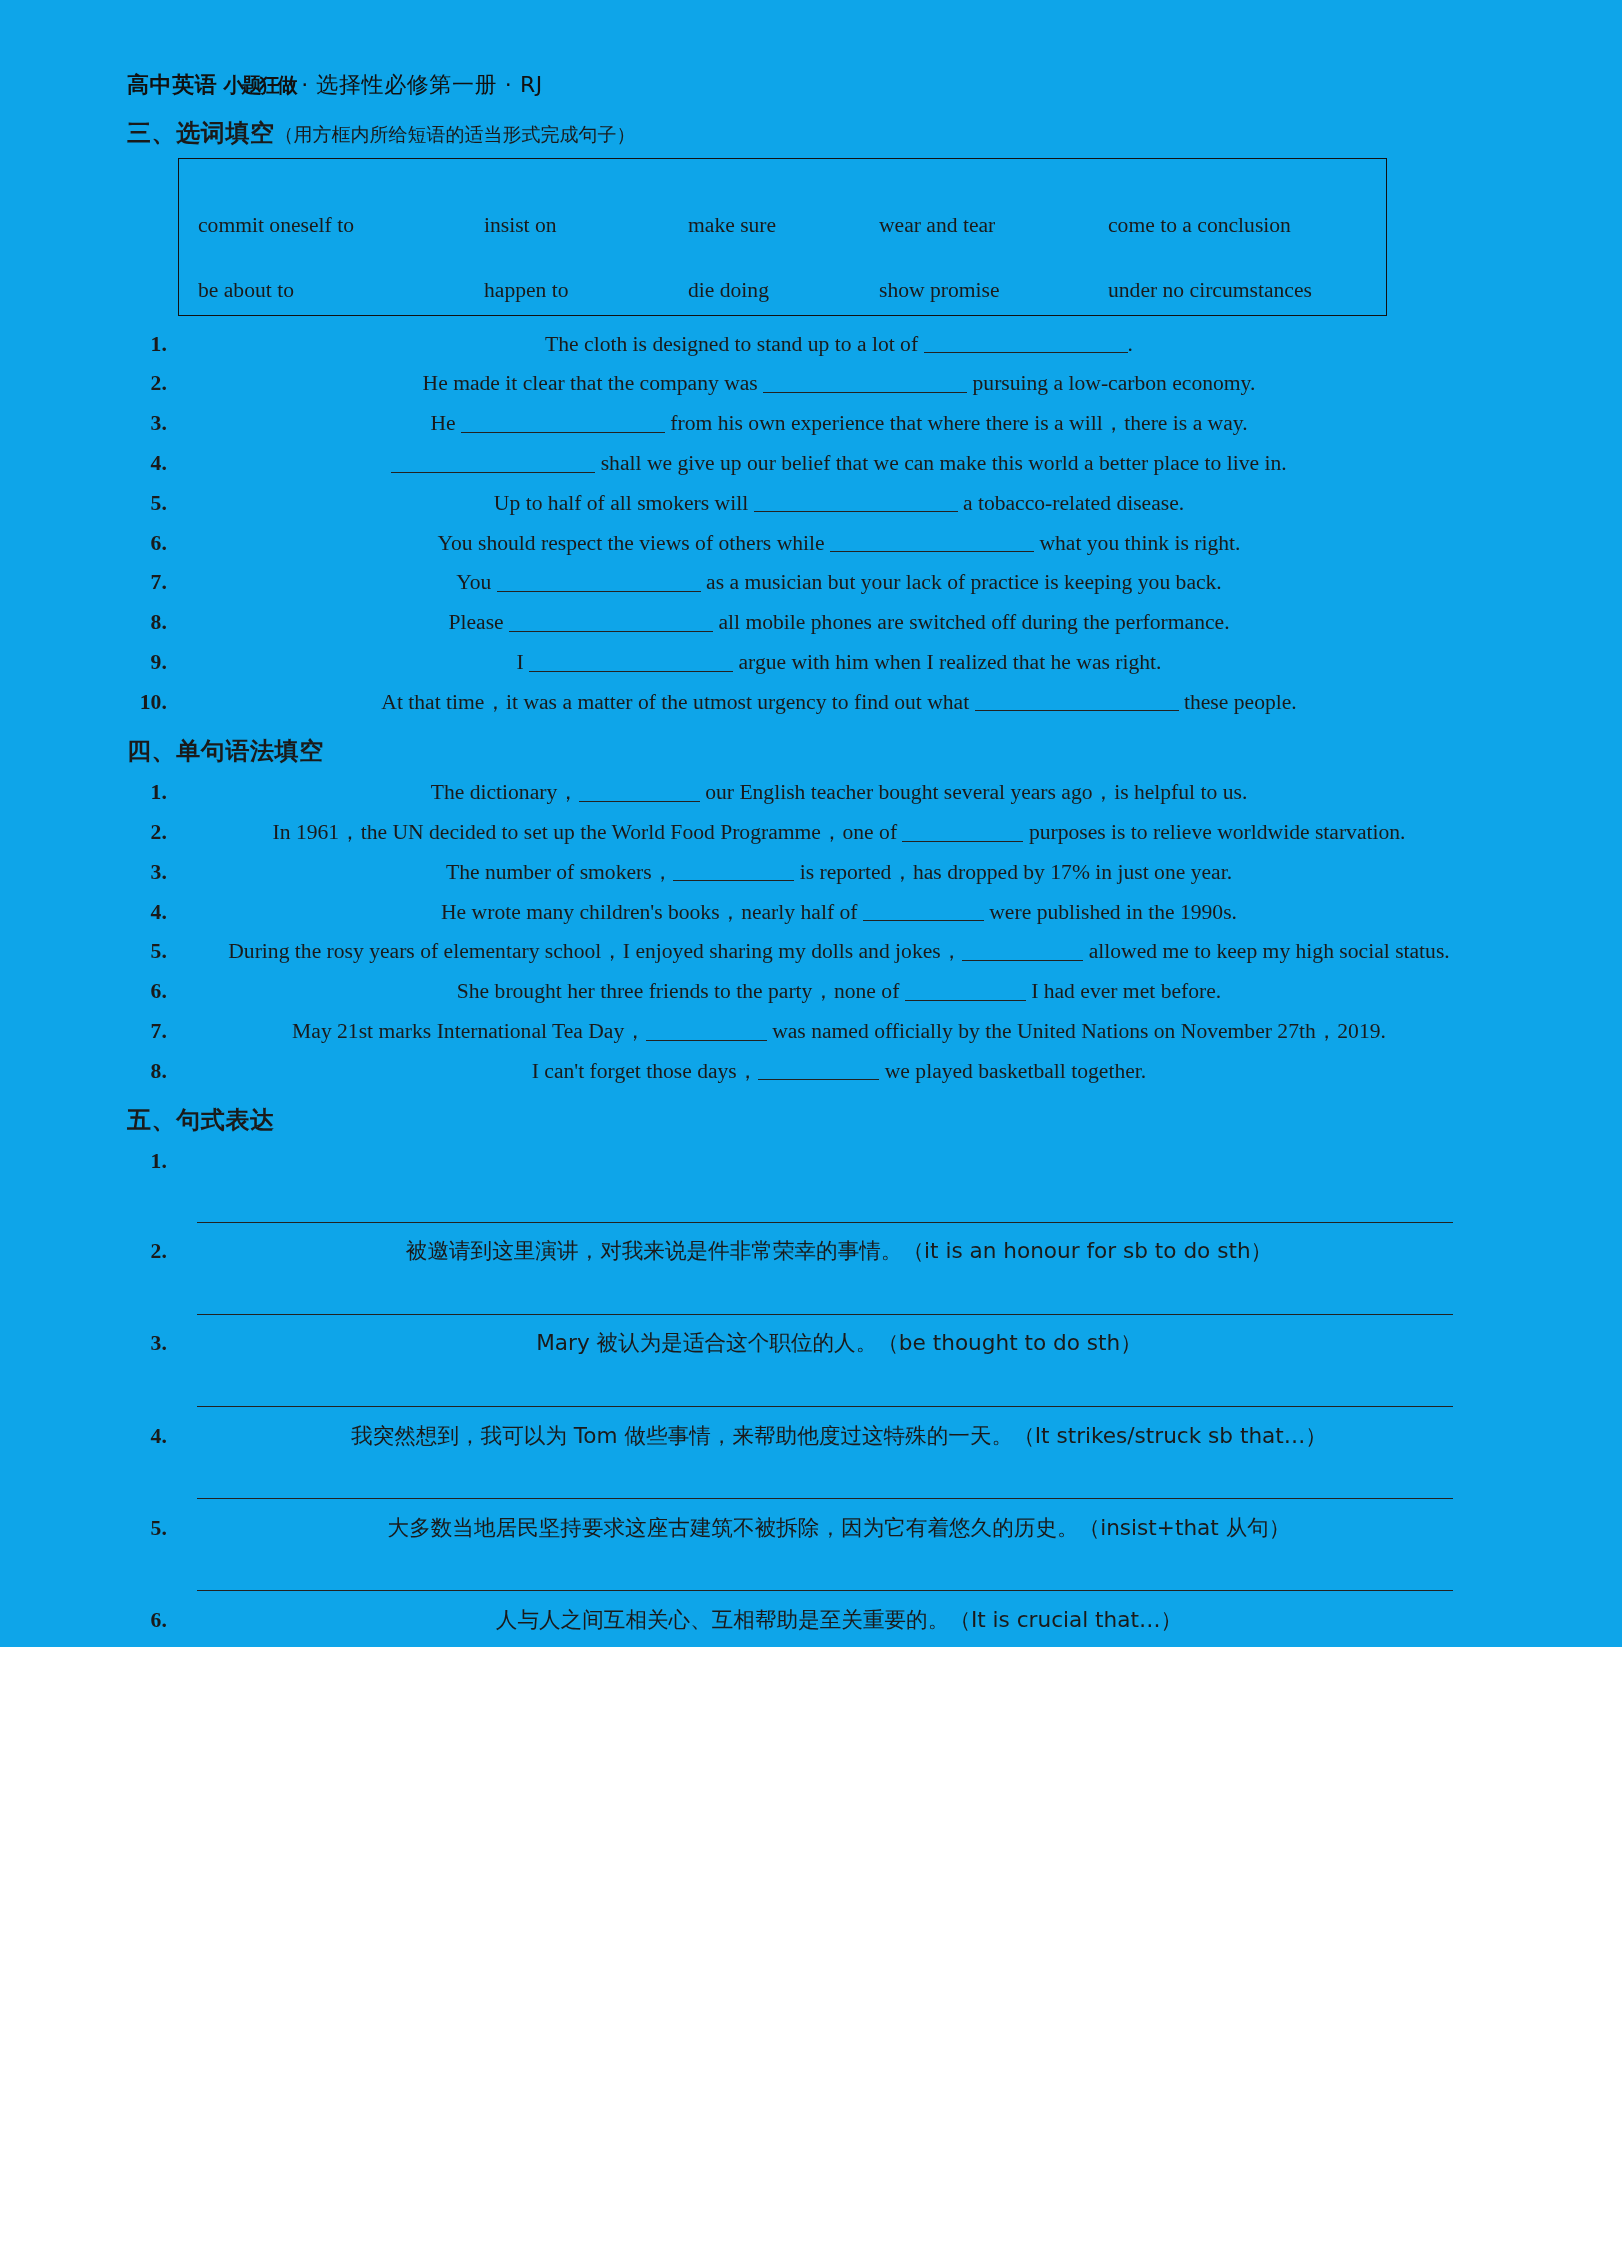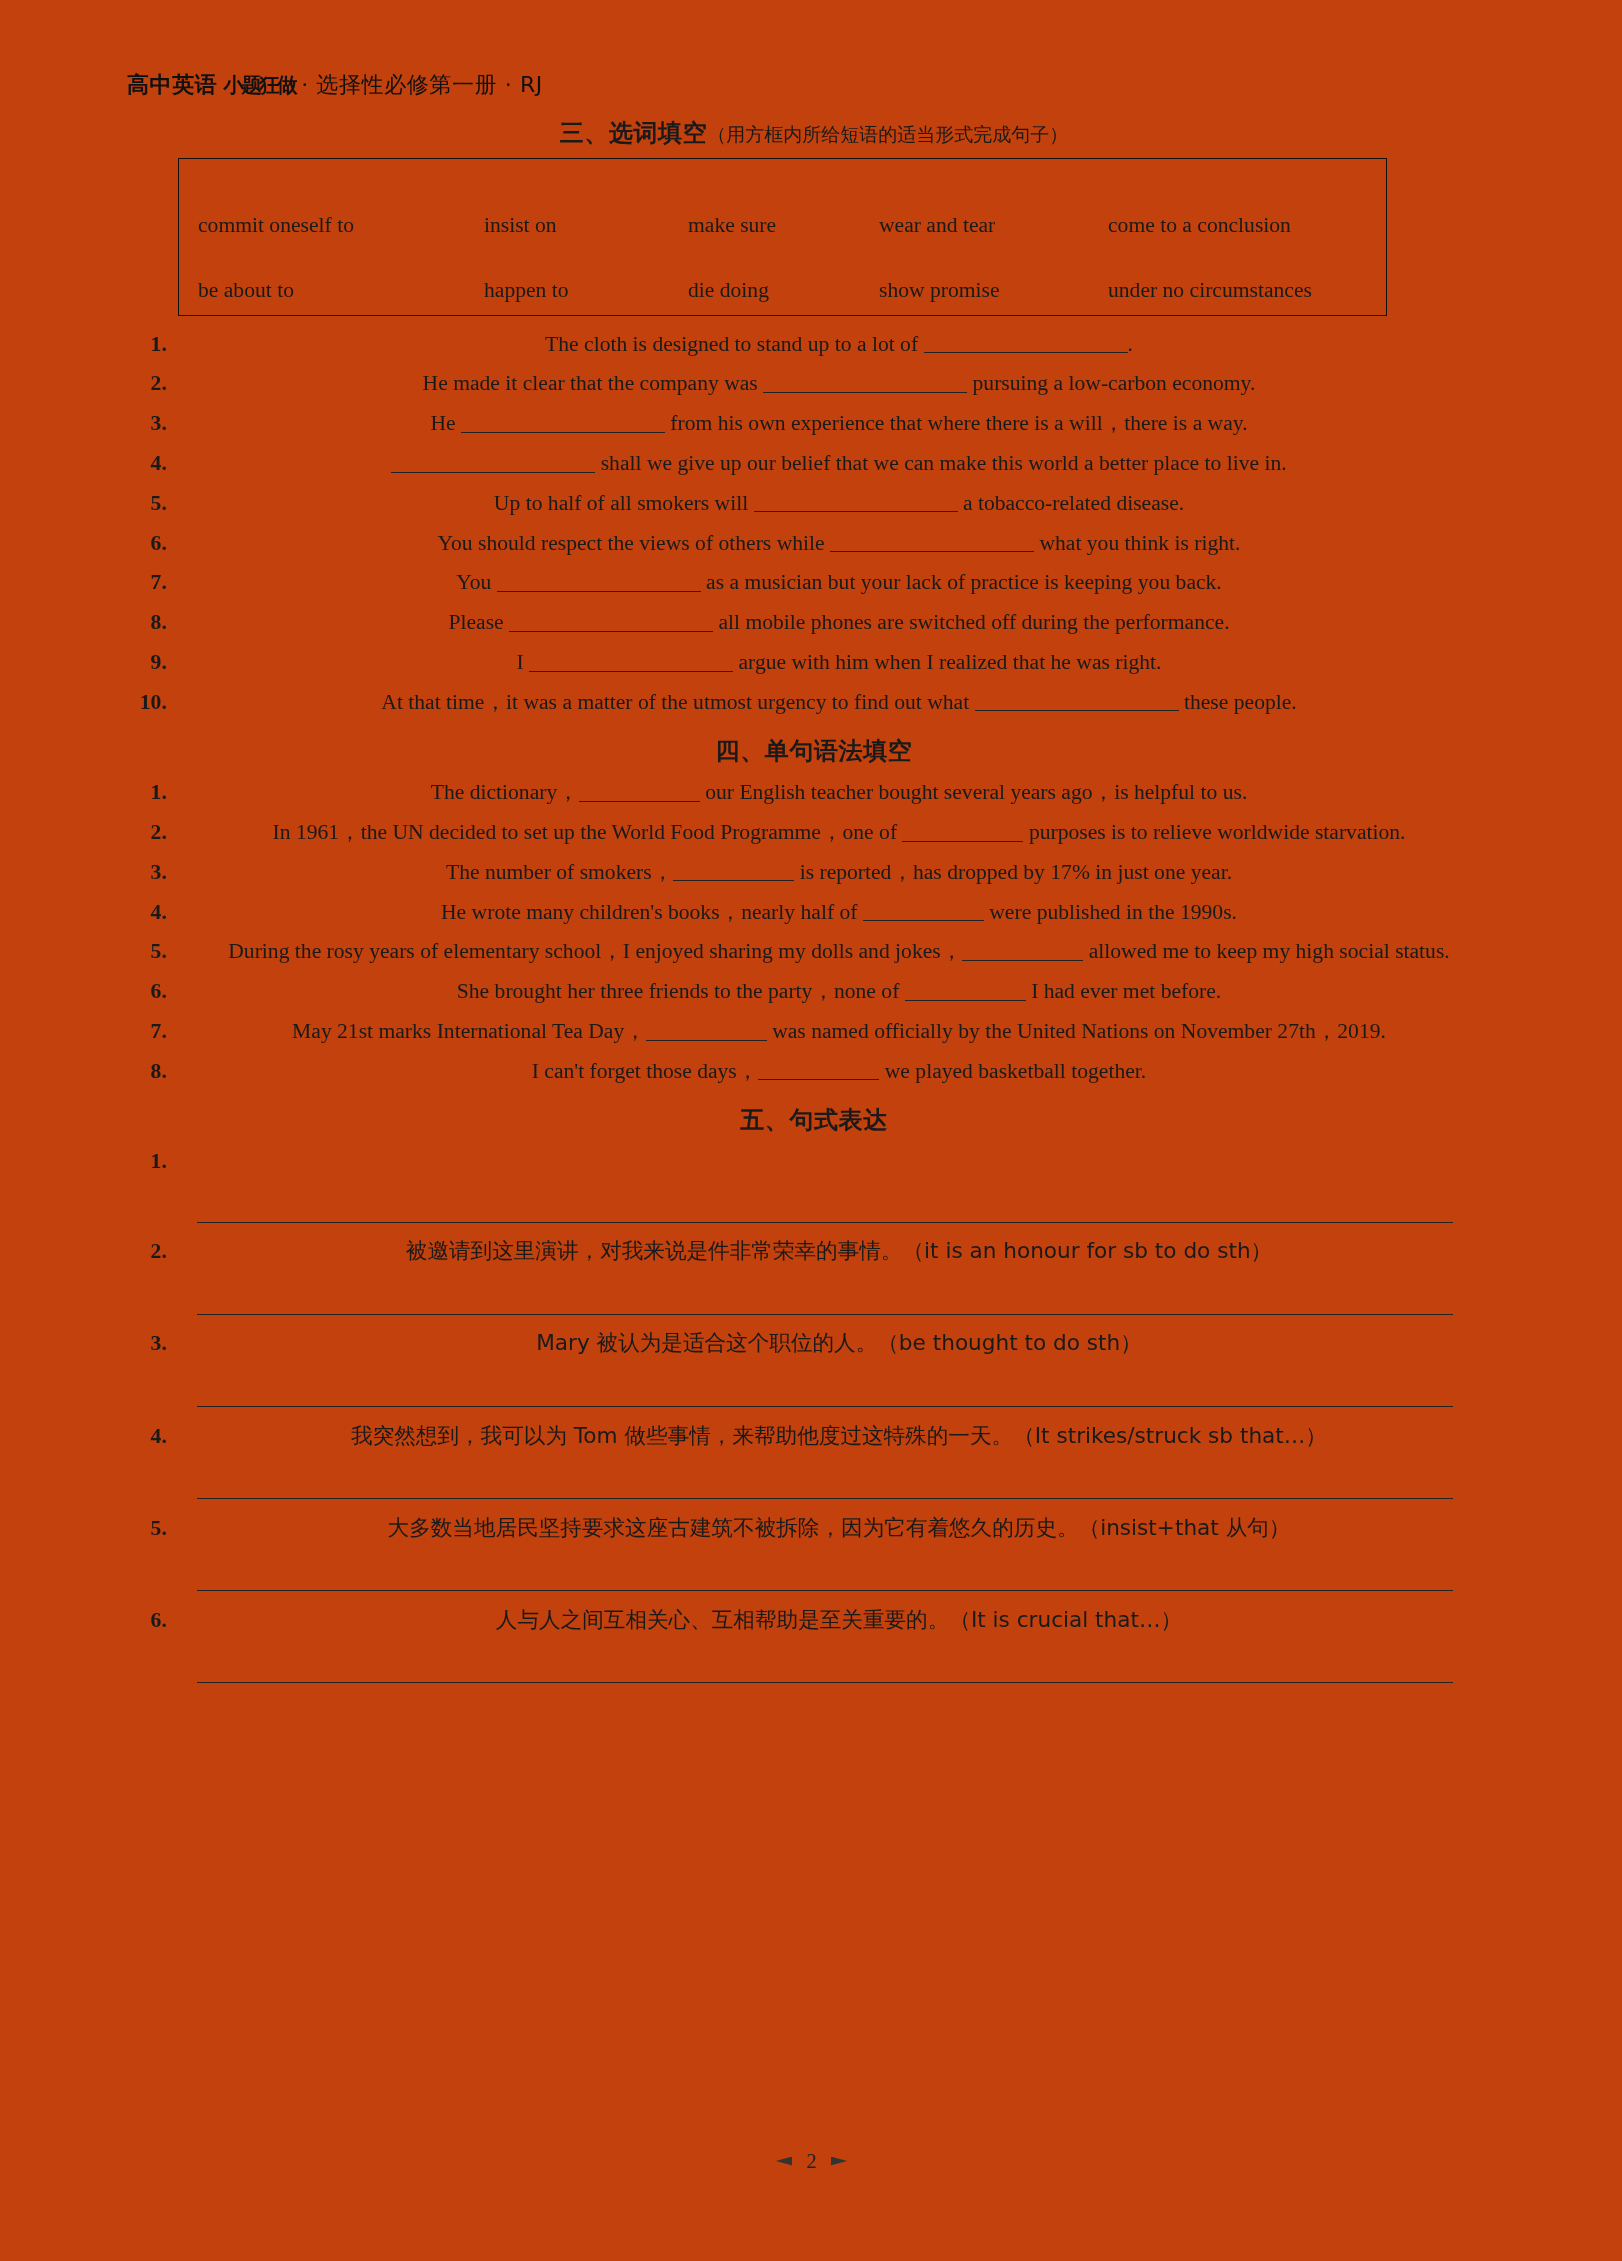--- a/index.html
+++ b/index.html
@@ -8,24 +8,24 @@
     background: #ffffff;
   }
   body {
     width: 1623px;
     font-family: "Liberation Serif", serif;
     color: #1a1a1a;
   }
   .page {
     position: relative;
     width: 1623px;
-    height: 2261px;
+    height: 1647px;
     box-sizing: border-box;
     padding: 0;
-    background: #c2410c;
+    background: #0ea5e9;
   }
   .inner {
     position: absolute;
     left: 127px;
     top: 70px;
     width: 1374px;
   }
   
   .header {
     font-size: 22px;
@@ -42,21 +42,20 @@
     letter-spacing: -2.5px;
     font-family: "DejaVu Serif", serif;
     font-size: 20.4px;
   }
   
   .sec-head {
     font-size: 24px;
     font-weight: bold;
     margin: 16.5px 0 9px 0;
     letter-spacing: 0.6px;
-    text-align: center;
   }
   .sec-head .sec-note {
     font-size: 19px;
     font-weight: normal;
     letter-spacing: 0;
   }
   
   .wordbank {
     border: 1.3px solid #111;
     margin: 6.4px 0 11.4px 51px;

